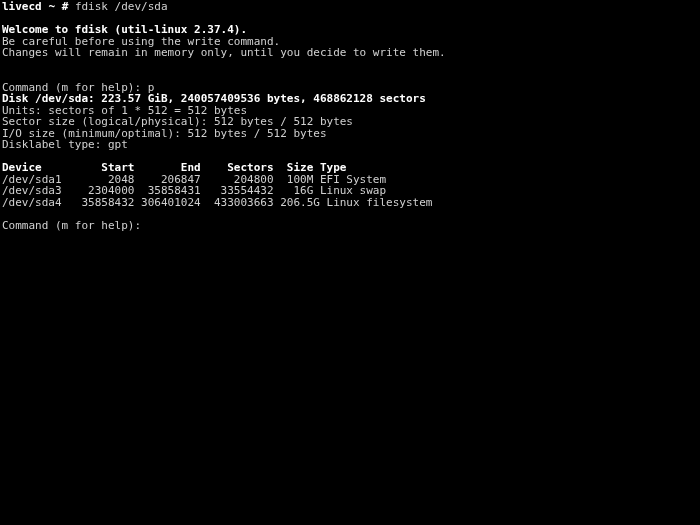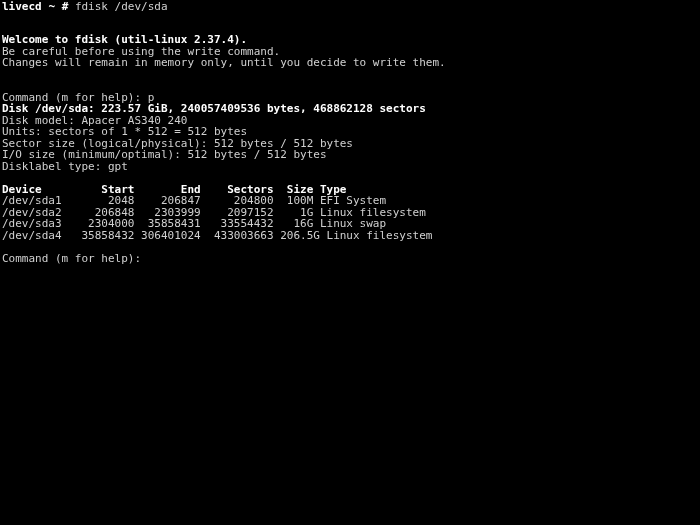--- a/index.html
+++ b/index.html
@@ -24,21 +24,21 @@
   }
   .line {
     white-space: pre;
     height: 11.5px;
     letter-spacing: 0px;
   }
   .blank { height: 11.5px; }
   .c-red     { color: #cc0000; }
   .c-magenta { color: #a020b0; }
   .c-blue    { color: #3333dd; }
-  .c-green   { color: #00cc00; margin-top: 10px; }
+  .c-green   { color: #00cc00; }
   .c-white   { color: #d0d0d0; }
   .bold      { font-weight: bold; color: #ffffff; }
   .cursorline { white-space: pre; height: 11.5px; }
 </style>
 </head>
 <body>
 
 <div id="terminal">
 
   <div class="line"><span class="c-red bold">livecd</span><span> </span><span class="c-magenta bold">~</span><span> </span><span class="c-blue bold">#</span><span> </span><span class="c-white">fdisk /dev/sda</span></div>
@@ -51,37 +51,35 @@
 
   <div class="line c-white">Changes will remain in memory only, until you decide to write them.</div>
 
   <div class="blank"></div>
   <div class="blank"></div>
 
   <div class="line"><span class="c-white">Command (m for help): </span><span class="c-white">p</span></div>
 
   <div class="line bold">Disk /dev/sda: 223.57 GiB, 240057409536 bytes, 468862128 sectors</div>
 
-  <div class="line c-white">Disk model: Apacer AS340 240</div>
 
   <div class="line c-white">Units: sectors of 1 * 512 = 512 bytes</div>
 
   <div class="line c-white">Sector size (logical/physical): 512 bytes / 512 bytes</div>
 
   <div class="line c-white">I/O size (minimum/optimal): 512 bytes / 512 bytes</div>
 
   <div class="line c-white">Disklabel type: gpt</div>
 
 
   <div class="blank"></div>
 
   <div class="line bold">Device         Start       End    Sectors  Size Type</div>
 
   <div class="line c-white">/dev/sda1       2048    206847     204800  100M EFI System</div>
-  <div class="line c-white">/dev/sda2     206848   2303999    2097152    1G Linux filesystem</div>
   <div class="line c-white">/dev/sda3    2304000  35858431   33554432   16G Linux swap</div>
   <div class="line c-white">/dev/sda4   35858432 306401024  433003663 206.5G Linux filesystem</div>
 
   <div class="blank"></div>
 
   <div class="cursorline"><span class="c-white">Command (m for help): </span></div>
 
 </div>
 
 </body></html>

